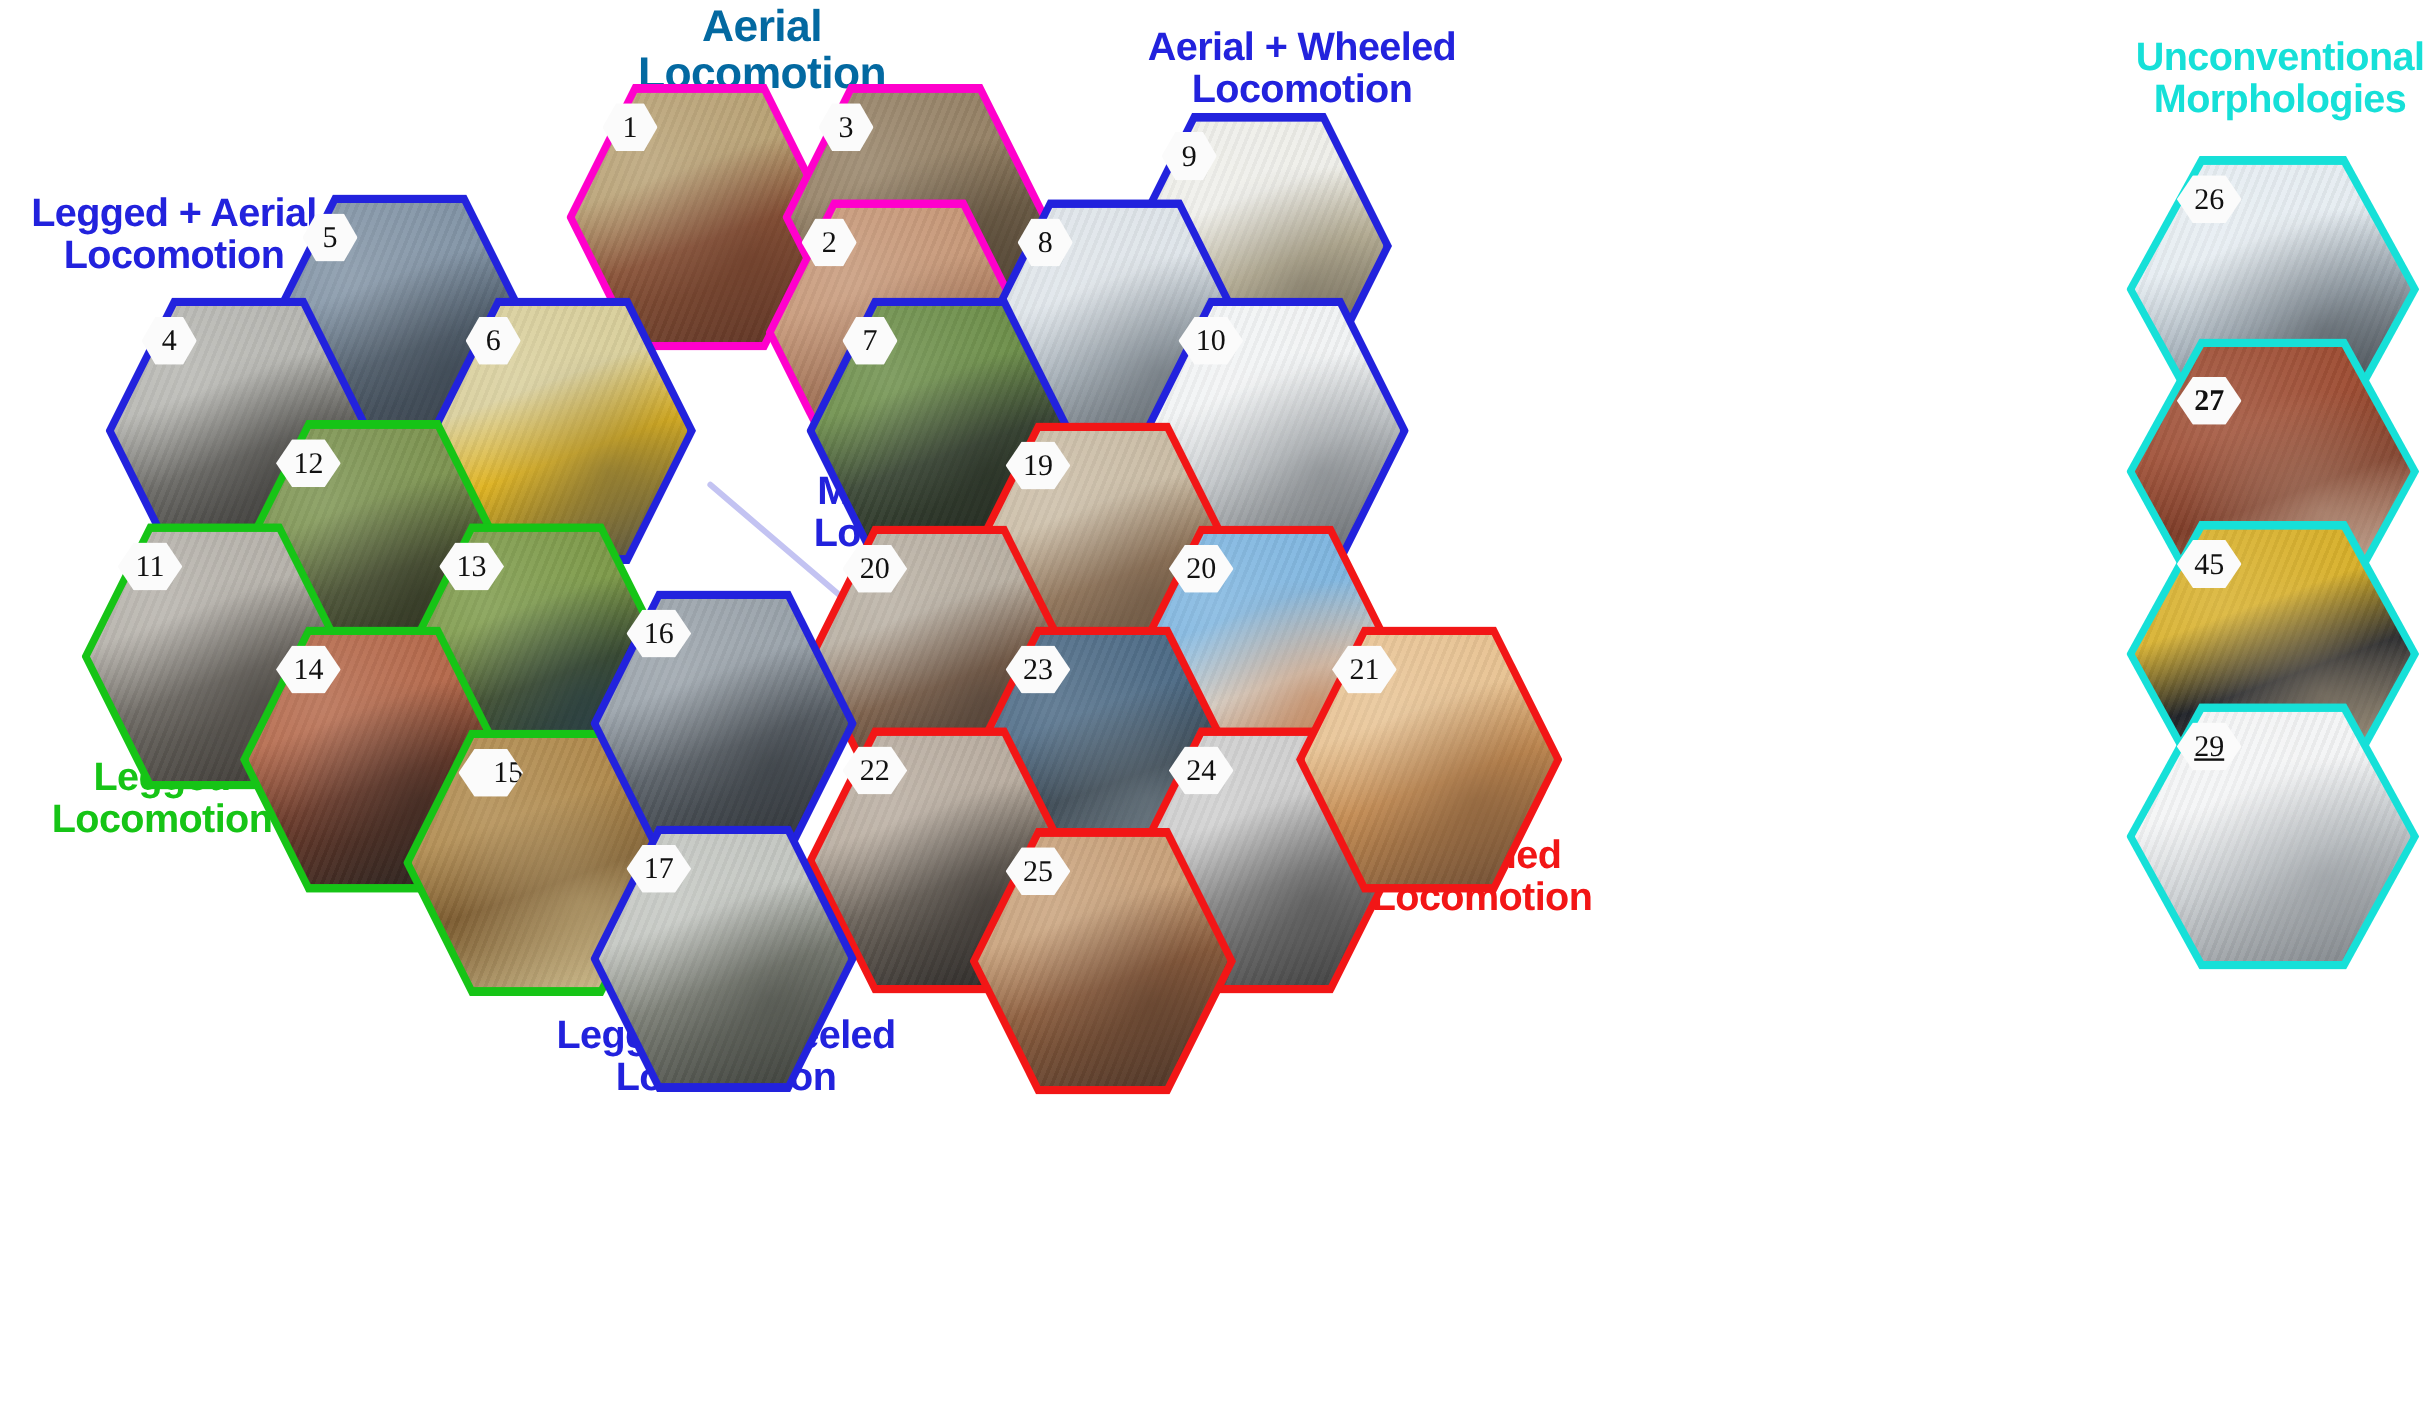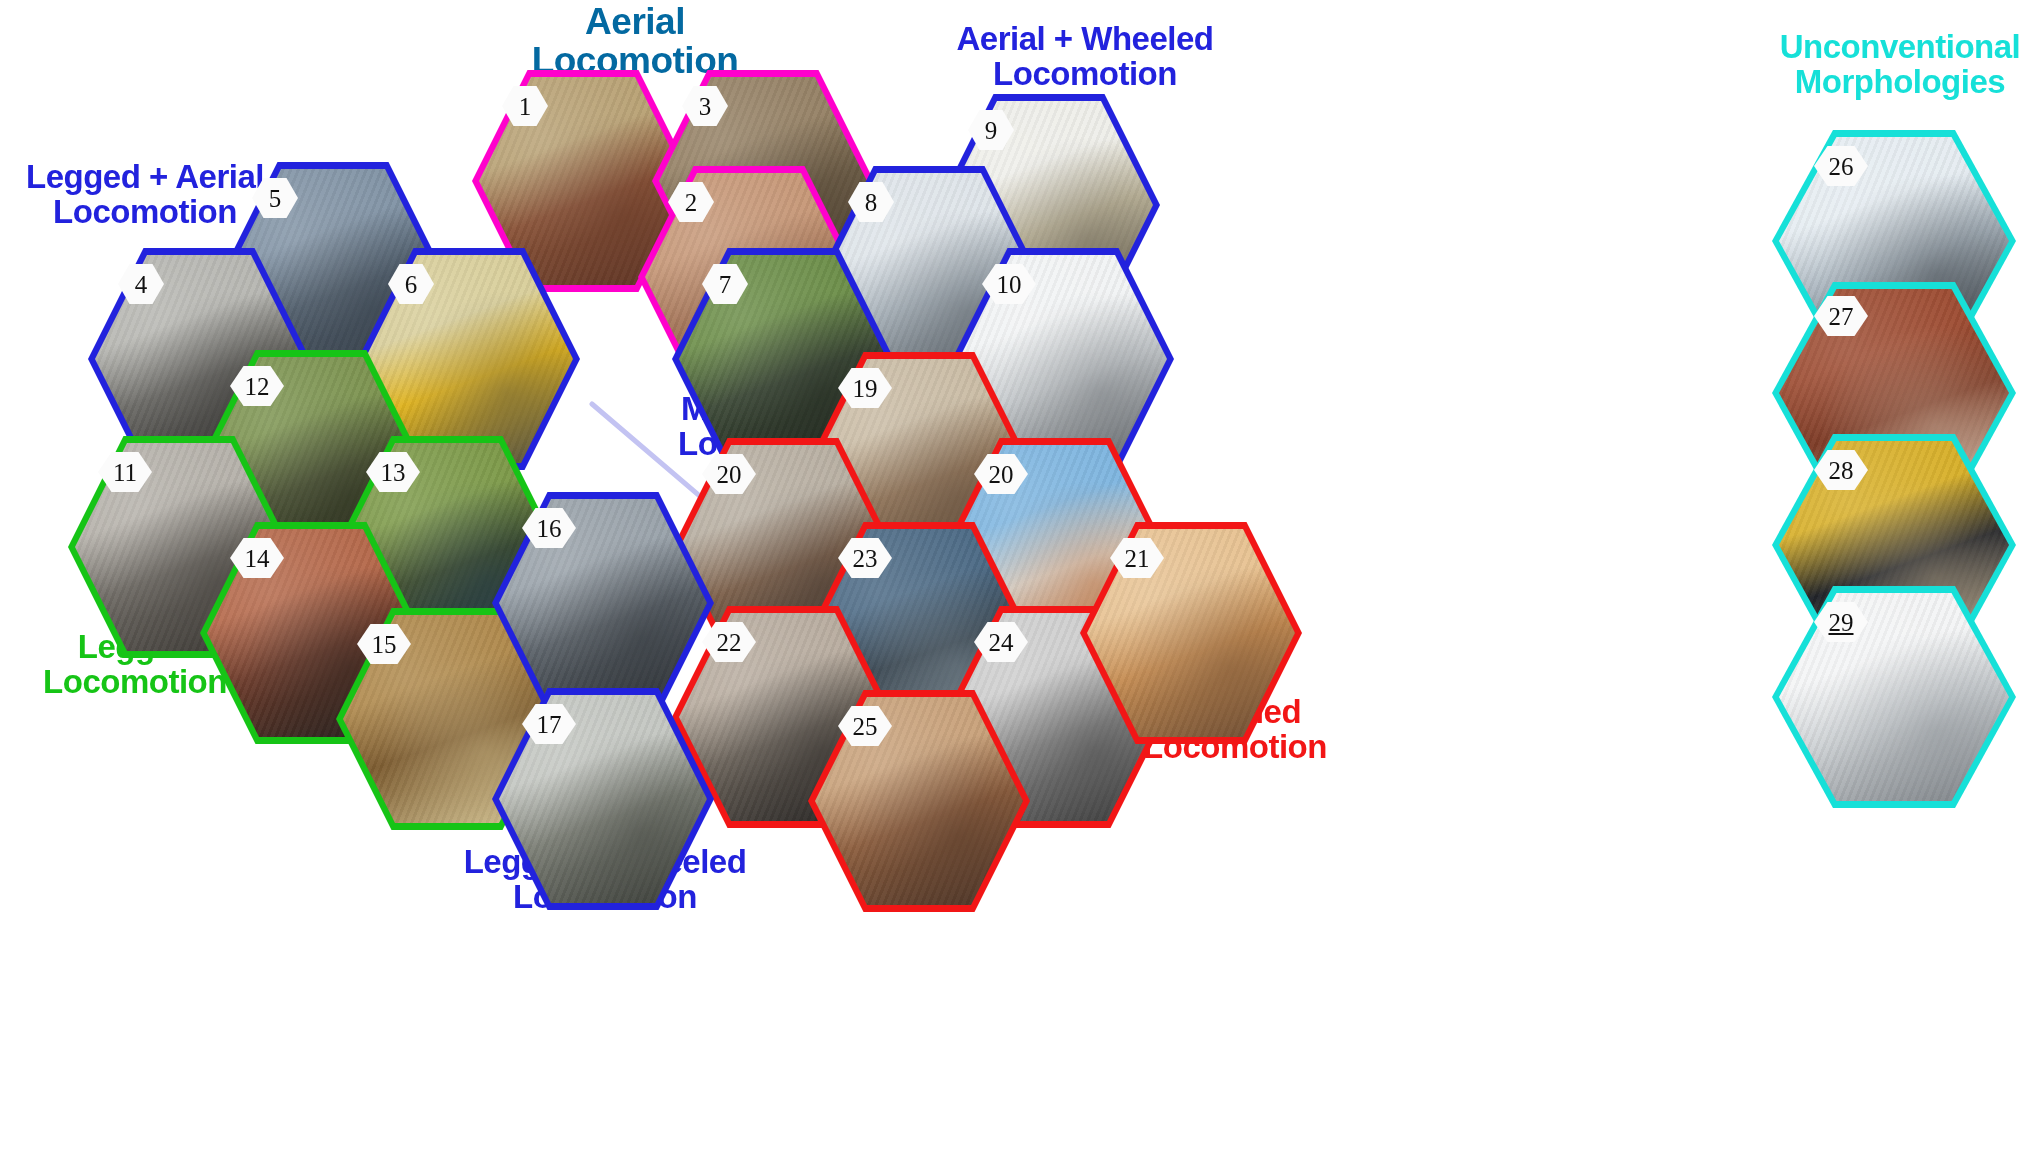--- a/index.html
+++ b/index.html
@@ -241,21 +241,21 @@
           <span>14</span>
         </div>
       </div>
       <div class="hex" style="left: 336px; top: 608px; width: 222px; height: 222px;">
         <div class="hx-outer" style="background: rgb(22, 196, 22);"></div>
         <div class="hx-inner" style="left: 7px; top: 7px; width: 208px; height: 208px;">
           <div class="photo" style="background: linear-gradient(160deg, rgb(176, 138, 77) 0%, rgb(176, 138, 77) 34%, rgb(123, 90, 46) 58%, rgb(214, 198, 151) 100%);">
             <div style="position: absolute; inset: 0px; opacity: 0.45; background: radial-gradient(at 30% 30%, rgba(255, 255, 255, 0.3), rgba(255, 255, 255, 0) 55%), radial-gradient(at 68% 66%, rgba(214, 198, 151, 0.8), rgba(0, 0, 0, 0) 52%), repeating-linear-gradient(112deg, rgba(0, 0, 0, 0.1) 0px, rgba(0, 0, 0, 0.1) 3px, rgba(255, 255, 255, 0.07) 3px, rgba(255, 255, 255, 0.07) 7px);"></div>
           </div>
         </div>
-        <div class="badge w2" style="left: 21px; top: 16px;">
+        <div class="badge w2" style="left: 46px; top: 16px; justify-content: flex-end;">
           <span>15</span>
         </div>
       </div>
       <div class="hex" style="left: 808px; top: 352px; width: 222px; height: 222px;">
         <div class="hx-outer" style="background: rgb(242, 22, 22);"></div>
         <div class="hx-inner" style="left: 7px; top: 7px; width: 208px; height: 208px;">
           <div class="photo" style="background: linear-gradient(160deg, rgb(203, 189, 166) 0%, rgb(203, 189, 166) 34%, rgb(147, 118, 90) 58%, rgb(91, 74, 59) 100%);">
             <div style="position: absolute; inset: 0px; opacity: 0.45; background: radial-gradient(at 30% 30%, rgba(255, 255, 255, 0.3), rgba(255, 255, 255, 0) 55%), radial-gradient(at 68% 66%, rgba(91, 74, 59, 0.8), rgba(0, 0, 0, 0) 52%), repeating-linear-gradient(112deg, rgba(0, 0, 0, 0.1) 0px, rgba(0, 0, 0, 0.1) 3px, rgba(255, 255, 255, 0.07) 3px, rgba(255, 255, 255, 0.07) 7px);"></div>
           </div>
         </div>
@@ -373,33 +373,33 @@
           <span>26</span>
         </div>
       </div>
       <div class="hex" style="left: 1772px; top: 282px; width: 244px; height: 222px;">
         <div class="hx-outer" style="background: rgb(22, 224, 216);"></div>
         <div class="hx-inner" style="left: 7px; top: 7px; width: 230px; height: 208px;">
           <div class="photo" style="background: linear-gradient(160deg, rgb(158, 77, 51) 0%, rgb(158, 77, 51) 34%, rgb(124, 58, 37) 58%, rgb(216, 200, 181) 100%);">
             <div style="position: absolute; inset: 0px; opacity: 0.45; background: radial-gradient(at 30% 30%, rgba(255, 255, 255, 0.3), rgba(255, 255, 255, 0) 55%), radial-gradient(at 68% 66%, rgba(216, 200, 181, 0.8), rgba(0, 0, 0, 0) 52%), repeating-linear-gradient(112deg, rgba(0, 0, 0, 0.1) 0px, rgba(0, 0, 0, 0.1) 3px, rgba(255, 255, 255, 0.07) 3px, rgba(255, 255, 255, 0.07) 7px);"></div>
           </div>
         </div>
-        <div class="badge w2" style="left: 42px; top: 14px;">
+        <div class="badge w2" style="left: 42px; top: 32px; font-weight: bold;">
           <span>27</span>
         </div>
       </div>
       <div class="hex" style="left: 1772px; top: 434px; width: 244px; height: 222px;">
         <div class="hx-outer" style="background: rgb(22, 224, 216);"></div>
         <div class="hx-inner" style="left: 7px; top: 7px; width: 230px; height: 208px;">
           <div class="photo" style="background: linear-gradient(160deg, rgb(216, 176, 42) 0%, rgb(216, 176, 42) 34%, rgb(29, 32, 38) 58%, rgb(203, 184, 153) 100%);">
             <div style="position: absolute; inset: 0px; opacity: 0.45; background: radial-gradient(at 30% 30%, rgba(255, 255, 255, 0.3), rgba(255, 255, 255, 0) 55%), radial-gradient(at 68% 66%, rgba(203, 184, 153, 0.8), rgba(0, 0, 0, 0) 52%), repeating-linear-gradient(112deg, rgba(0, 0, 0, 0.1) 0px, rgba(0, 0, 0, 0.1) 3px, rgba(255, 255, 255, 0.07) 3px, rgba(255, 255, 255, 0.07) 7px);"></div>
           </div>
         </div>
         <div class="badge w2" style="left: 42px; top: 16px;">
-          <span>28</span>
+          <span>45</span>
         </div>
       </div>
       <div class="hex" style="left: 1772px; top: 586px; width: 244px; height: 222px;">
         <div class="hx-outer" style="background: rgb(22, 224, 216);"></div>
         <div class="hx-inner" style="left: 7px; top: 7px; width: 230px; height: 208px;">
           <div class="photo" style="background: linear-gradient(160deg, rgb(244, 245, 246) 0%, rgb(244, 245, 246) 34%, rgb(205, 209, 212) 58%, rgb(122, 127, 132) 100%);">
             <div style="position: absolute; inset: 0px; opacity: 0.45; background: radial-gradient(at 30% 30%, rgba(255, 255, 255, 0.3), rgba(255, 255, 255, 0) 55%), radial-gradient(at 68% 66%, rgba(122, 127, 132, 0.8), rgba(0, 0, 0, 0) 52%), repeating-linear-gradient(112deg, rgba(0, 0, 0, 0.1) 0px, rgba(0, 0, 0, 0.1) 3px, rgba(255, 255, 255, 0.07) 3px, rgba(255, 255, 255, 0.07) 7px);"></div>
           </div>
         </div>
         <div class="badge w2" style="left: 42px; top: 16px; text-decoration: underline;">

